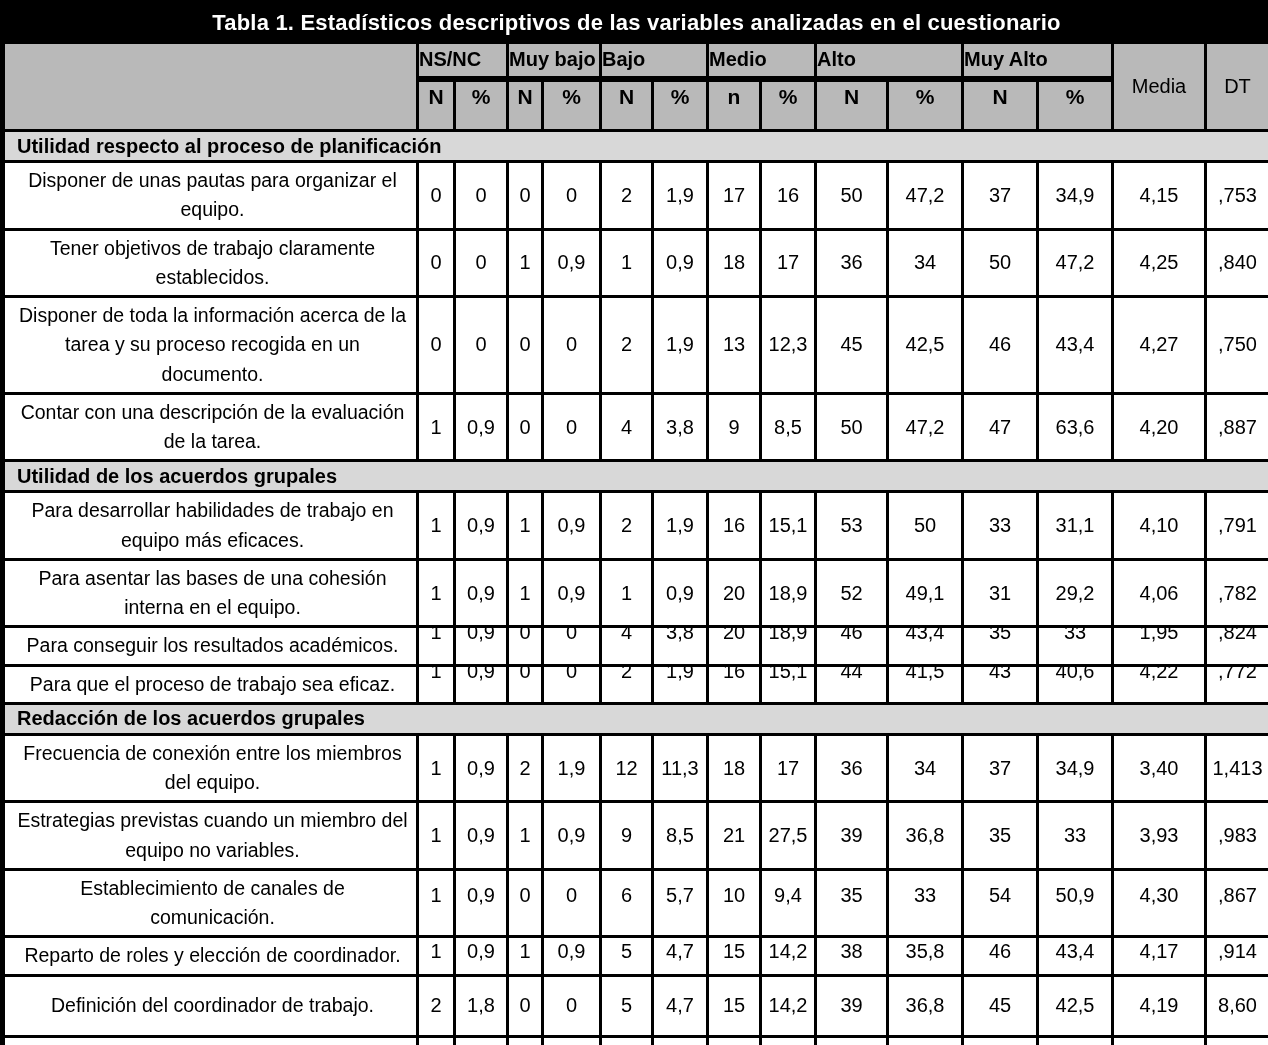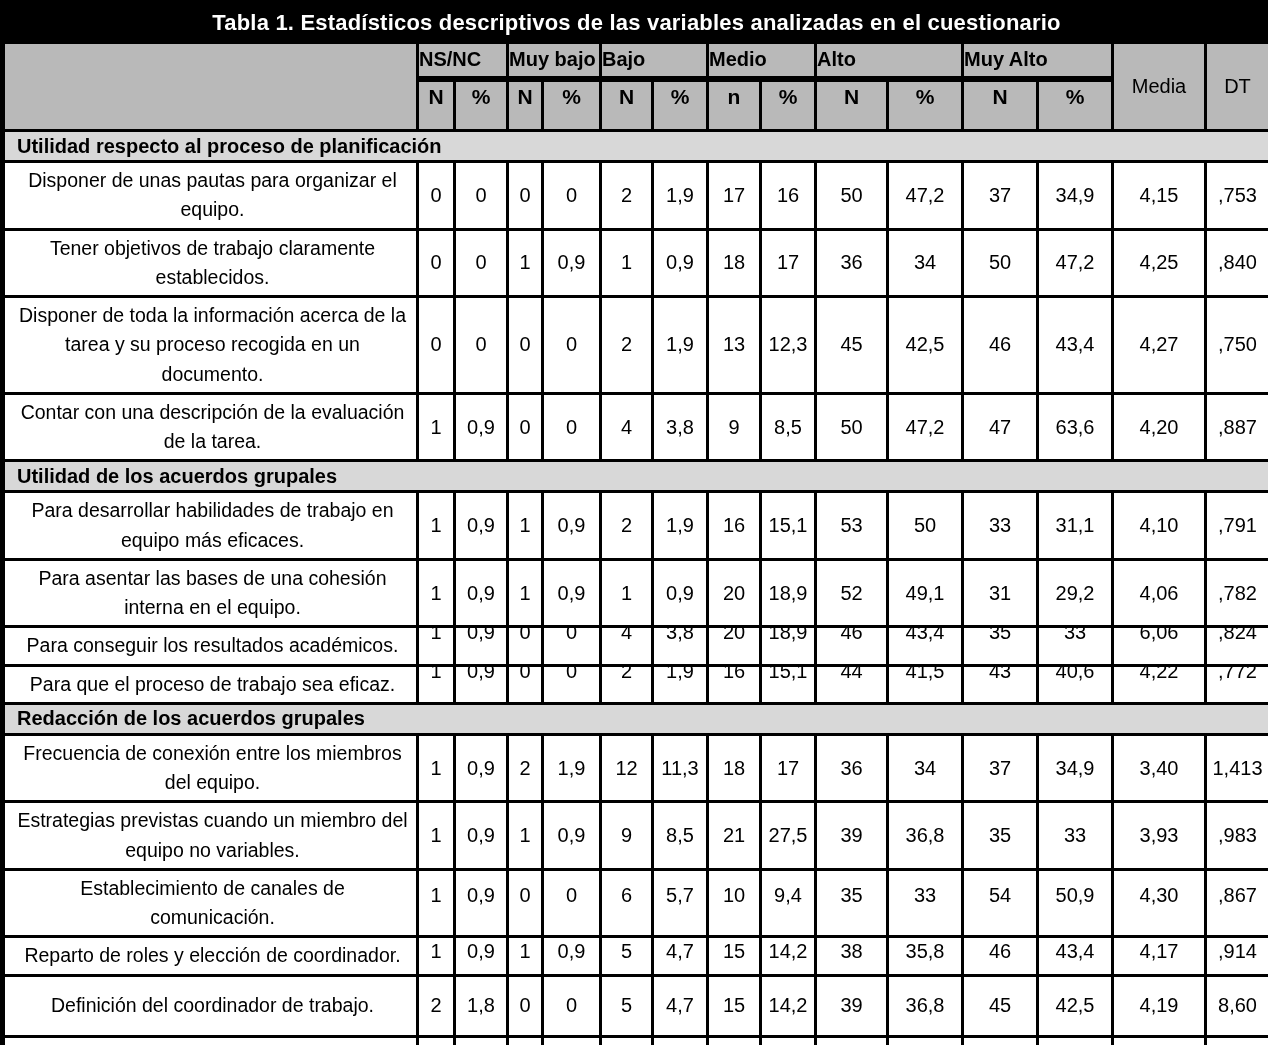--- a/index.html
+++ b/index.html
@@ -245,21 +245,21 @@
           <td class="num"><span>0</span></td>
           <td class="num"><span>0</span></td>
           <td class="num"><span>4</span></td>
           <td class="num"><span>3,8</span></td>
           <td class="num"><span>20</span></td>
           <td class="num"><span>18,9</span></td>
           <td class="num"><span>46</span></td>
           <td class="num"><span>43,4</span></td>
           <td class="num"><span>35</span></td>
           <td class="num"><span>33</span></td>
-          <td class="num"><span>6,06</span></td>
+          <td class="num"><span>1,95</span></td>
           <td class="num"><span>,824</span></td>
         </tr>
         <tr>
           <td class="lbl">Para que el proceso de trabajo sea eficaz.</td>
           <td class="num"><span>1</span></td>
           <td class="num"><span>0,9</span></td>
           <td class="num"><span>0</span></td>
           <td class="num"><span>0</span></td>
           <td class="num"><span>2</span></td>
           <td class="num"><span>1,9</span></td>

